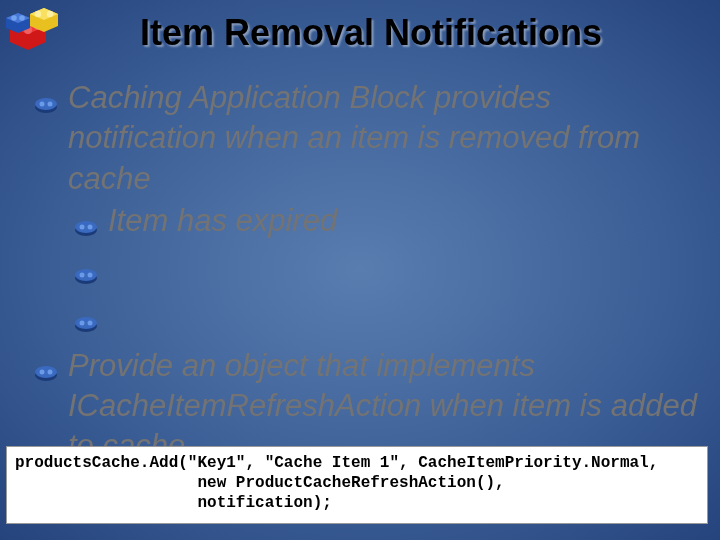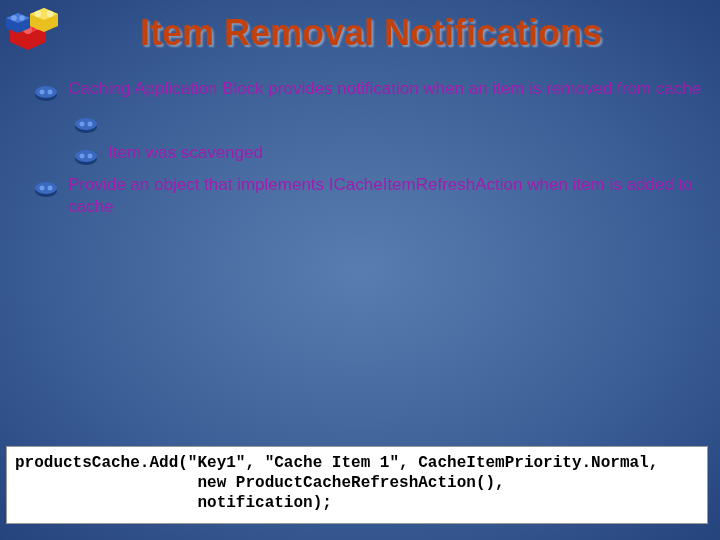--- a/index.html
+++ b/index.html
@@ -19,31 +19,32 @@
     width: 58px;
     height: 50px;
   }
   .title {
     position: absolute;
     top: 12px;
     left: 140px;
     right: 20px;
     font-size: 36px;
     font-weight: bold;
-    color: #c2410c;
+    color: #000000;
     text-shadow: 2px 2px 2px rgba(255,255,255,0.4);
   }
   .content {
     position: absolute;
     top: 78px;
     left: 30px;
     right: 18px;
-    color: #a21caf;
-    font-size: 17px;
+    color: #737373;
+    font-size: 31px;
     line-height: 1.3;
+    font-style: italic;
   }
   .bullet-row {
     display: flex;
     align-items: flex-start;
     margin-bottom: 2px;
   }
   .b1 { padding-left: 4px; }
   .b2 { padding-left: 44px; }
   .bullet-icon {
     flex: 0 0 auto;
@@ -104,20 +105,31 @@
       <svg width="24" height="18" viewBox="0 0 24 18">
         <ellipse cx="12" cy="11" rx="11" ry="6" fill="#1a3a78"></ellipse>
         <ellipse cx="12" cy="8" rx="11" ry="6" fill="#3a6ac0"></ellipse>
         <circle cx="8" cy="8" r="2.5" fill="#6a9ae8"></circle>
         <circle cx="16" cy="8" r="2.5" fill="#6a9ae8"></circle>
       </svg>
     </span>
     <span class="bullet-text">Caching Application Block provides notification when an item is removed from cache</span>
   </div>
 
+  <div class="bullet-row b2">
+    <span class="bullet-icon">
+      <svg width="24" height="18" viewBox="0 0 24 18">
+        <ellipse cx="12" cy="11" rx="11" ry="6" fill="#1a3a78"></ellipse>
+        <ellipse cx="12" cy="8" rx="11" ry="6" fill="#3a6ac0"></ellipse>
+        <circle cx="8" cy="8" r="2.5" fill="#6a9ae8"></circle>
+        <circle cx="16" cy="8" r="2.5" fill="#6a9ae8"></circle>
+      </svg>
+    </span>
+    <span class="bullet-text">Item has expired</span>
+  </div>
 
   <div class="bullet-row b2">
     <span class="bullet-icon">
       <svg width="24" height="18" viewBox="0 0 24 18">
         <ellipse cx="12" cy="11" rx="11" ry="6" fill="#1a3a78"></ellipse>
         <ellipse cx="12" cy="8" rx="11" ry="6" fill="#3a6ac0"></ellipse>
         <circle cx="8" cy="8" r="2.5" fill="#6a9ae8"></circle>
         <circle cx="16" cy="8" r="2.5" fill="#6a9ae8"></circle>
       </svg>
     </span>
@@ -125,21 +137,20 @@
 
   <div class="bullet-row b2">
     <span class="bullet-icon">
       <svg width="24" height="18" viewBox="0 0 24 18">
         <ellipse cx="12" cy="11" rx="11" ry="6" fill="#1a3a78"></ellipse>
         <ellipse cx="12" cy="8" rx="11" ry="6" fill="#3a6ac0"></ellipse>
         <circle cx="8" cy="8" r="2.5" fill="#6a9ae8"></circle>
         <circle cx="16" cy="8" r="2.5" fill="#6a9ae8"></circle>
       </svg>
     </span>
-    <span class="bullet-text">Item was scavenged</span>
   </div>
 
   <div class="bullet-row b1">
     <span class="bullet-icon">
       <svg width="24" height="18" viewBox="0 0 24 18">
         <ellipse cx="12" cy="11" rx="11" ry="6" fill="#1a3a78"></ellipse>
         <ellipse cx="12" cy="8" rx="11" ry="6" fill="#3a6ac0"></ellipse>
         <circle cx="8" cy="8" r="2.5" fill="#6a9ae8"></circle>
         <circle cx="16" cy="8" r="2.5" fill="#6a9ae8"></circle>
       </svg>

